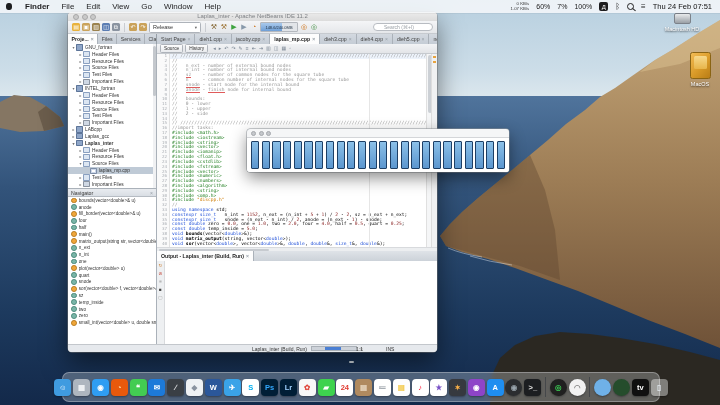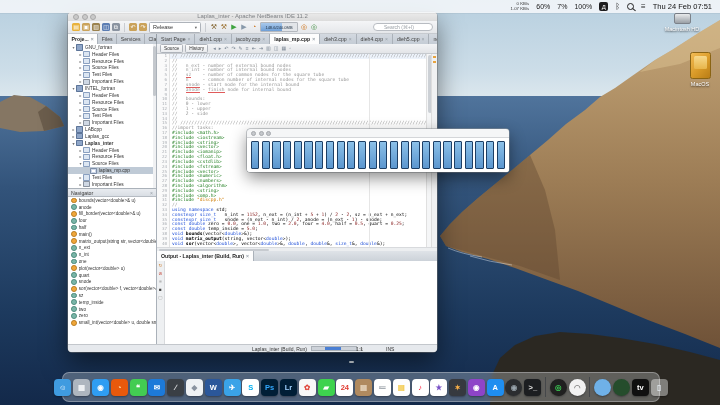--- a/index.html
+++ b/index.html
@@ -593,20 +593,30 @@
         <div class="fbar" style="background: linear-gradient(rgb(139, 192, 232), rgb(91, 150, 207)); border: 1.2px solid rgb(29, 63, 102);"></div>
         <div class="fbar" style="background: linear-gradient(rgb(139, 192, 232), rgb(91, 150, 207)); border: 1.2px solid rgb(29, 63, 102);"></div>
         <div class="fbar" style="background: linear-gradient(rgb(139, 192, 232), rgb(91, 150, 207)); border: 1.2px solid rgb(29, 63, 102);"></div>
         <div class="fbar" style="background: linear-gradient(rgb(139, 192, 232), rgb(91, 150, 207)); border: 1.2px solid rgb(29, 63, 102);"></div>
         <div class="fbar" style="background: linear-gradient(rgb(139, 192, 232), rgb(91, 150, 207)); border: 1.2px solid rgb(29, 63, 102);"></div>
         <div class="fbar" style="background: linear-gradient(rgb(139, 192, 232), rgb(91, 150, 207)); border: 1.2px solid rgb(29, 63, 102);"></div>
       </div>
   </div>
 
   <div id="menubar">
+    <div id="menu-left">
+      <div class="mb-apple"></div>
+    <div class="mb-item bold">Finder</div>
+        <div class="mb-item">File</div>
+        <div class="mb-item">Edit</div>
+        <div class="mb-item">View</div>
+        <div class="mb-item">Go</div>
+        <div class="mb-item">Window</div>
+        <div class="mb-item">Help</div>
+      </div>
     <div id="menu-right">
       <div class="st-stack">
           <div>0 KB/s</div>
           <div>1.07 KB/s</div>
         </div>
         <div class="st-text">60%</div>
         <div class="st-text">7%</div>
         <div class="st-text">100%</div>
         <div class="st-chip">Д</div>
         <div class="st-glyph">ᛒ</div>

